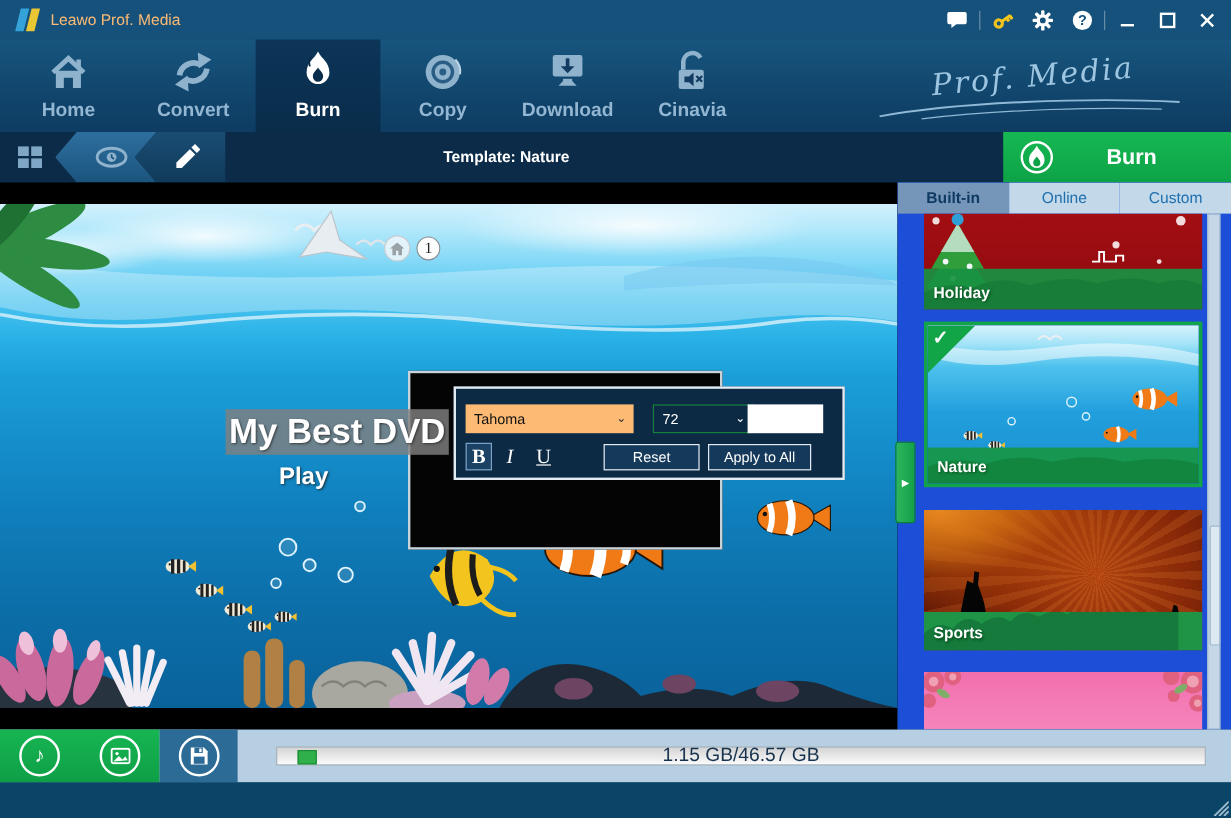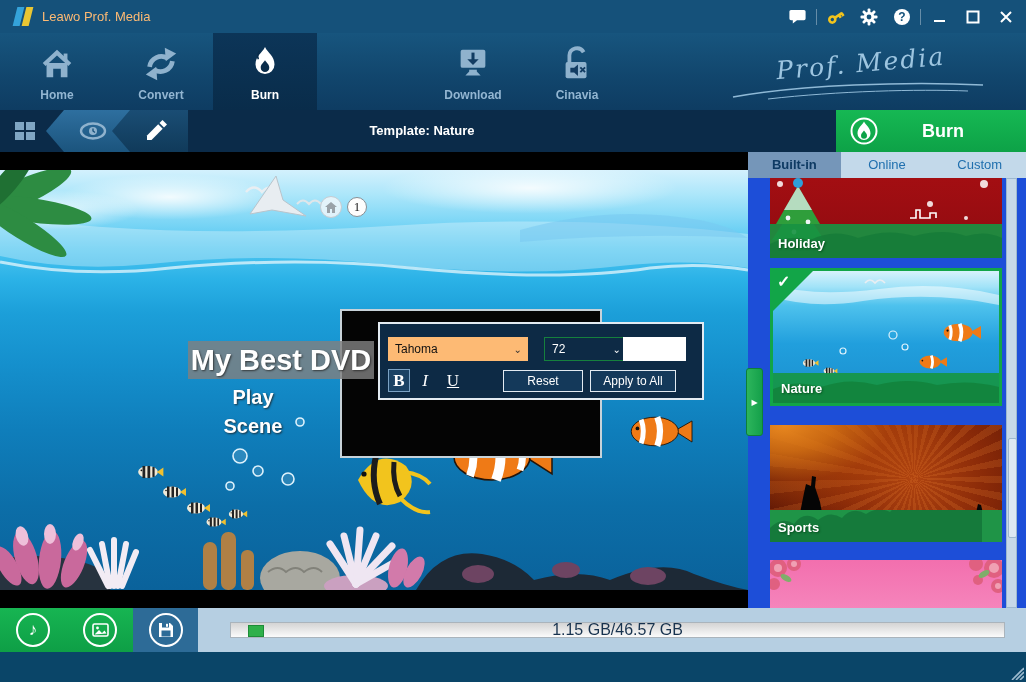--- a/index.html
+++ b/index.html
@@ -16,21 +16,21 @@
   .win-title{position:absolute;left:42px;top:0;height:33px;line-height:33px;color:#fdba74;font-size:13px;}
   .tb-icons{position:absolute;right:4px;top:0;height:33px;display:flex;align-items:center;}
   .tb-btn{width:33px;height:33px;display:flex;align-items:center;justify-content:center;cursor:default;}
   .tb-sep{width:1px;height:16px;background:rgba(255,255,255,.35);margin:0 2px;}
 
   
   .nav{position:absolute;left:0;top:33px;width:1026px;height:77px;
     background:linear-gradient(180deg,#17557e 0%,#11456c 60%,#0e3c62 100%);}
   .nav-item{position:absolute;top:0;width:104px;height:77px;display:flex;flex-direction:column;
     align-items:center;justify-content:flex-end;padding-bottom:8px;box-sizing:border-box;gap:5px;cursor:pointer;}
-  .nav-item .lbl{font-size:12px;font-weight:bold;color:#93b6d2;}
+  .nav-item .lbl{font-size:16px;font-weight:bold;color:#93b6d2;}
   .nav-item.active{background:linear-gradient(180deg,#0c3558 0%,#092c4a 100%);}
   .nav-item.active .lbl{color:#ffffff;}
   .brand{position:absolute;right:58px;top:14px;width:210px;height:56px;pointer-events:none;}
   .brand .btxt{position:absolute;left:18px;top:2px;font-family:"DejaVu Serif",serif;font-style:italic;
     font-size:25px;letter-spacing:2px;color:#9dc5e0;transform:rotate(-5deg);white-space:nowrap;}
   .brand svg{position:absolute;left:-30px;top:34px;}
 
   
   .subbar{position:absolute;left:0;top:110px;width:844px;height:42px;background:#0b2b49;}
   .grid-btn{position:absolute;left:10px;top:7px;width:30px;height:28px;display:flex;align-items:center;justify-content:center;cursor:pointer;}
@@ -212,20 +212,29 @@
       <span class="lbl">Convert</span>
     </div>
     <div class="nav-item active" style="left:213px;">
       <svg width="40" height="38" viewBox="0 0 40 40">
           <path d="M20 2c3 6.5 10 9 10 18.5a10 10 0 0 1-20 0C10 11 17 8.5 20 2z" fill="#fff"></path>
           <path d="M20 16c1.8 3 4.5 4 4.5 8a4.5 4.5 0 0 1-9 0c0-4 2.7-5 4.5-8z" fill="#092c4a"></path>
           <path d="M14 6c-1 3-3 5-1 9" stroke="#092c4a" stroke-width="1.6" fill="none"></path>
         </svg>
       <span class="lbl">Burn</span>
     </div>
+    <div class="nav-item" style="left:317px;">
+      <svg width="40" height="38" viewBox="0 0 40 40">
+          <circle cx="20" cy="20" r="15" fill="#8fb2cd"></circle>
+          <circle cx="20" cy="20" r="8.5" fill="none" stroke="#2a5d86" stroke-width="3"></circle>
+          <circle cx="20" cy="20" r="3" fill="#2a5d86"></circle>
+          <path d="M31 9a15 15 0 0 1 4 13" stroke="#b9d2e4" stroke-width="2" fill="none"></path>
+        </svg>
+      <span class="lbl">Copy</span>
+    </div>
     <div class="nav-item" style="left:421px;">
       <svg width="40" height="38" viewBox="0 0 40 40">
           <rect x="7" y="5" width="26" height="19" rx="2" fill="#8fb2cd"></rect>
           <g fill="#123c62">
             <rect x="18.4" y="8" width="3.2" height="8"></rect>
             <polygon points="14,15 26,15 20,21"></polygon>
           </g>
           <rect x="16" y="26" width="8" height="3" fill="#8fb2cd"></rect>
           <polygon points="12,32 28,32 24,28 16,28" fill="#8fb2cd"></polygon>
         </svg>
@@ -418,21 +427,20 @@
           <svg width="12" height="11" viewBox="0 0 12 11">
               <path d="M6 0 12 5H10v6H7V7H5v4H2V5H0z" fill="#9aa2a8"></path>
             </svg>
         </div>
         <div class="num-badge">1</div>
 
         <div class="video-frame"></div>
 
         <div class="dvd-title">My Best DVD</div>
         <div class="menu-item" style="top:216px;">Play</div>
-        <div class="menu-item" style="top:245px;">Scene</div>
       </div>
 
       <div class="font-dialog">
         <div class="fd-select fd-font">
           <span>Tahoma</span>
           <span class="fd-chev" style="color:#333;">⌄</span>
         </div>
         <div class="fd-select fd-size">
           <span>72</span>
           <span class="fd-chev" style="color:#fff;">⌄</span>

